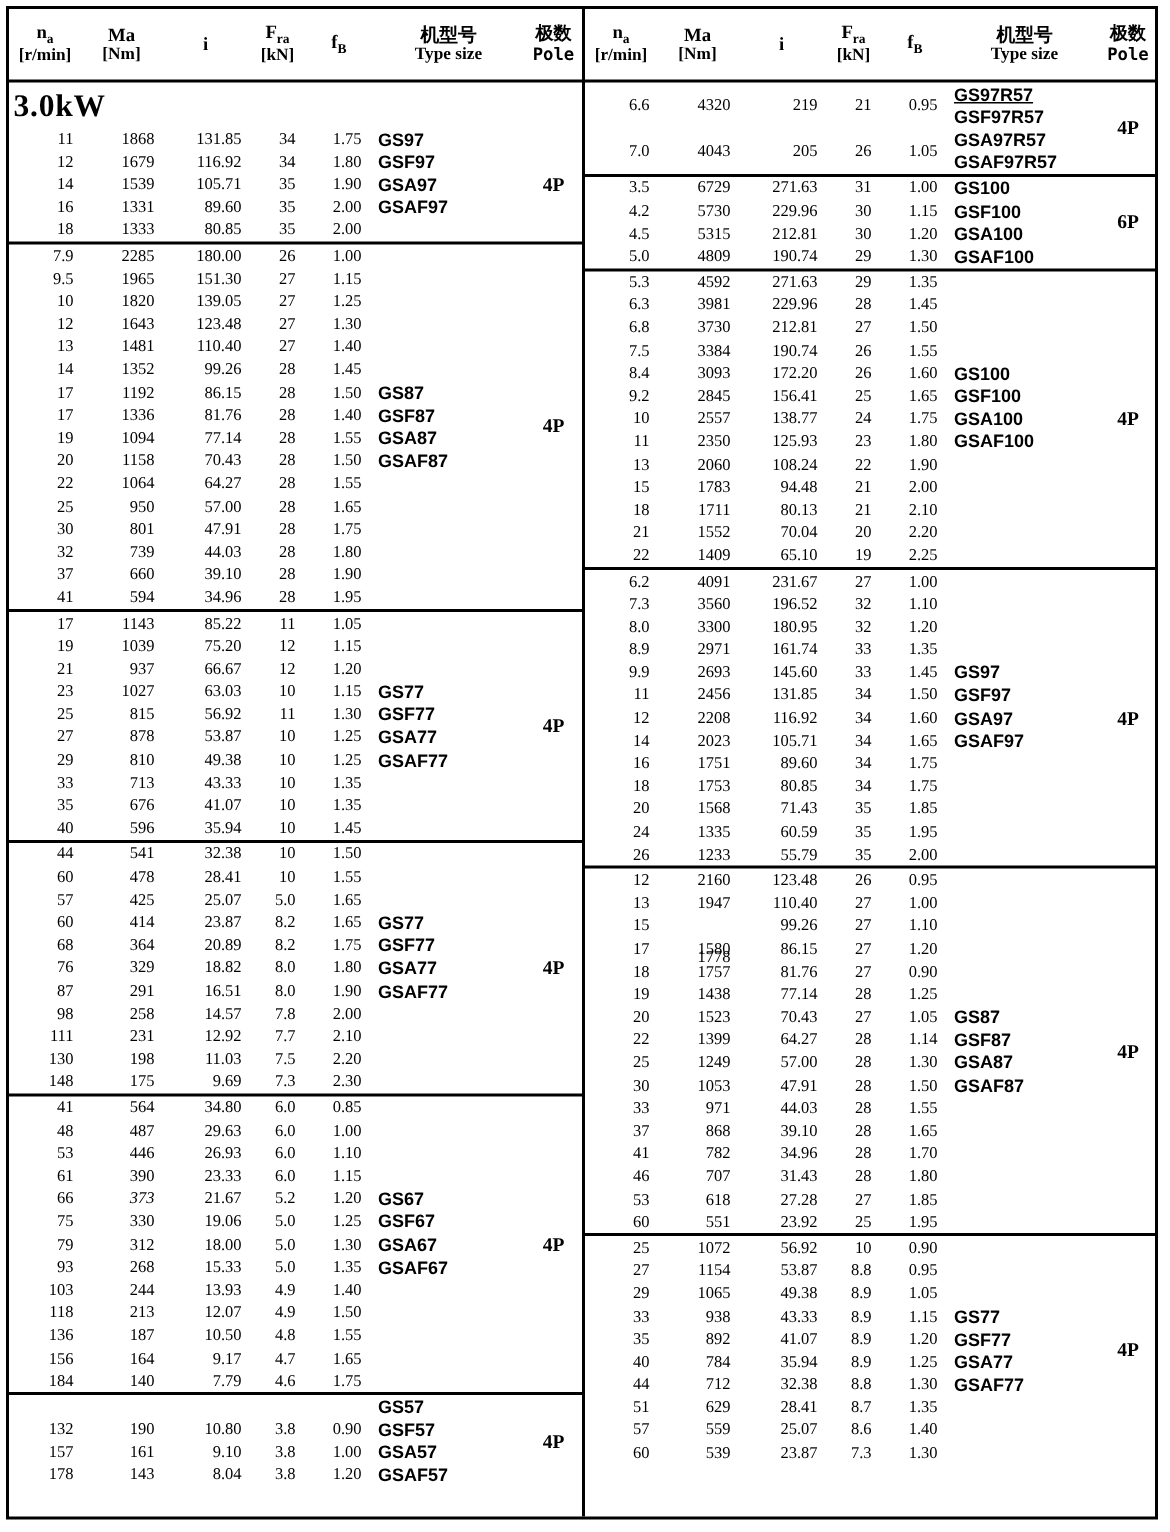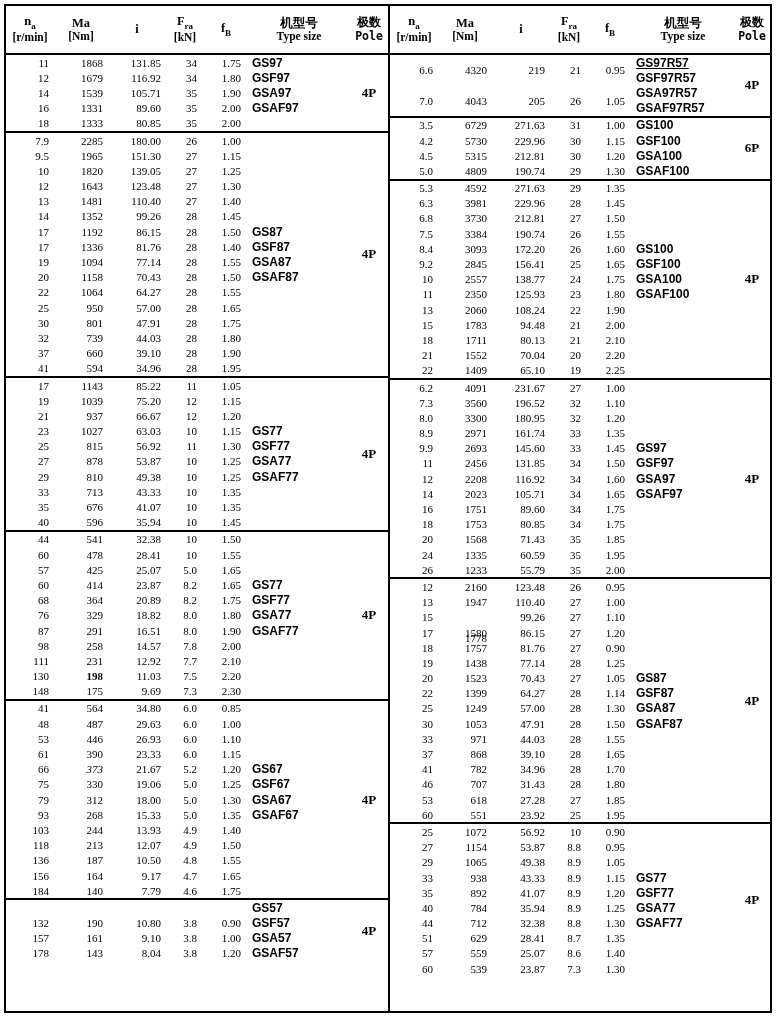--- a/index.html
+++ b/index.html
@@ -59,20 +59,21 @@
         </div>
         <div class="hcell">
           <span>机型号</span>
           <span class="unit">Type size</span>
         </div>
         <div class="hcell mono">
           <span>极数</span>
           <span class="unit">Pole</span>
         </div>
       </div>
+    <div class="p-title">3.0kW</div>
     <div class="blocks">
         <div class="block" style="grid-template-rows: repeat(5, var(--rh));">
           <div class="row"><div class="cell c-na" style="grid-area: 1 / 1 / span 1;">11</div><div class="cell c-ma" style="grid-area: 1 / 2 / span 1;">1868</div><div class="cell c-i" style="grid-area: 1 / 3 / span 1;">131.85</div><div class="cell c-fra" style="grid-area: 1 / 4 / span 1;">34</div><div class="cell c-fb" style="grid-area: 1 / 5 / span 1;">1.75</div></div>
           <div class="row"><div class="cell c-na" style="grid-area: 2 / 1 / span 1;">12</div><div class="cell c-ma" style="grid-area: 2 / 2 / span 1;">1679</div><div class="cell c-i" style="grid-area: 2 / 3 / span 1;">116.92</div><div class="cell c-fra" style="grid-area: 2 / 4 / span 1;">34</div><div class="cell c-fb" style="grid-area: 2 / 5 / span 1;">1.80</div></div>
           <div class="row"><div class="cell c-na" style="grid-area: 3 / 1 / span 1;">14</div><div class="cell c-ma" style="grid-area: 3 / 2 / span 1;">1539</div><div class="cell c-i" style="grid-area: 3 / 3 / span 1;">105.71</div><div class="cell c-fra" style="grid-area: 3 / 4 / span 1;">35</div><div class="cell c-fb" style="grid-area: 3 / 5 / span 1;">1.90</div></div>
           <div class="row"><div class="cell c-na" style="grid-area: 4 / 1 / span 1;">16</div><div class="cell c-ma" style="grid-area: 4 / 2 / span 1;">1331</div><div class="cell c-i" style="grid-area: 4 / 3 / span 1;">89.60</div><div class="cell c-fra" style="grid-area: 4 / 4 / span 1;">35</div><div class="cell c-fb" style="grid-area: 4 / 5 / span 1;">2.00</div></div>
           <div class="row"><div class="cell c-na" style="grid-area: 5 / 1 / span 1;">18</div><div class="cell c-ma" style="grid-area: 5 / 2 / span 1;">1333</div><div class="cell c-i" style="grid-area: 5 / 3 / span 1;">80.85</div><div class="cell c-fra" style="grid-area: 5 / 4 / span 1;">35</div><div class="cell c-fb" style="grid-area: 5 / 5 / span 1;">2.00</div></div>
           <div class="tcell" style="grid-area: 1 / 6;">GS97</div>
           <div class="tcell" style="grid-area: 2 / 6;">GSF97</div>
           <div class="tcell" style="grid-area: 3 / 6;">GSA97</div>
@@ -122,21 +123,21 @@
         <div class="block" style="grid-template-rows: repeat(11, var(--rh));">
           <div class="row"><div class="cell c-na" style="grid-area: 1 / 1 / span 1;">44</div><div class="cell c-ma" style="grid-area: 1 / 2 / span 1;">541</div><div class="cell c-i" style="grid-area: 1 / 3 / span 1;">32.38</div><div class="cell c-fra" style="grid-area: 1 / 4 / span 1;">10</div><div class="cell c-fb" style="grid-area: 1 / 5 / span 1;">1.50</div></div>
           <div class="row"><div class="cell c-na" style="grid-area: 2 / 1 / span 1;">60</div><div class="cell c-ma" style="grid-area: 2 / 2 / span 1;">478</div><div class="cell c-i" style="grid-area: 2 / 3 / span 1;">28.41</div><div class="cell c-fra" style="grid-area: 2 / 4 / span 1;">10</div><div class="cell c-fb" style="grid-area: 2 / 5 / span 1;">1.55</div></div>
           <div class="row"><div class="cell c-na" style="grid-area: 3 / 1 / span 1;">57</div><div class="cell c-ma" style="grid-area: 3 / 2 / span 1;">425</div><div class="cell c-i" style="grid-area: 3 / 3 / span 1;">25.07</div><div class="cell c-fra" style="grid-area: 3 / 4 / span 1;">5.0</div><div class="cell c-fb" style="grid-area: 3 / 5 / span 1;">1.65</div></div>
           <div class="row"><div class="cell c-na" style="grid-area: 4 / 1 / span 1;">60</div><div class="cell c-ma" style="grid-area: 4 / 2 / span 1;">414</div><div class="cell c-i" style="grid-area: 4 / 3 / span 1;">23.87</div><div class="cell c-fra" style="grid-area: 4 / 4 / span 1;">8.2</div><div class="cell c-fb" style="grid-area: 4 / 5 / span 1;">1.65</div></div>
           <div class="row"><div class="cell c-na" style="grid-area: 5 / 1 / span 1;">68</div><div class="cell c-ma" style="grid-area: 5 / 2 / span 1;">364</div><div class="cell c-i" style="grid-area: 5 / 3 / span 1;">20.89</div><div class="cell c-fra" style="grid-area: 5 / 4 / span 1;">8.2</div><div class="cell c-fb" style="grid-area: 5 / 5 / span 1;">1.75</div></div>
           <div class="row"><div class="cell c-na" style="grid-area: 6 / 1 / span 1;">76</div><div class="cell c-ma" style="grid-area: 6 / 2 / span 1;">329</div><div class="cell c-i" style="grid-area: 6 / 3 / span 1;">18.82</div><div class="cell c-fra" style="grid-area: 6 / 4 / span 1;">8.0</div><div class="cell c-fb" style="grid-area: 6 / 5 / span 1;">1.80</div></div>
           <div class="row"><div class="cell c-na" style="grid-area: 7 / 1 / span 1;">87</div><div class="cell c-ma" style="grid-area: 7 / 2 / span 1;">291</div><div class="cell c-i" style="grid-area: 7 / 3 / span 1;">16.51</div><div class="cell c-fra" style="grid-area: 7 / 4 / span 1;">8.0</div><div class="cell c-fb" style="grid-area: 7 / 5 / span 1;">1.90</div></div>
           <div class="row"><div class="cell c-na" style="grid-area: 8 / 1 / span 1;">98</div><div class="cell c-ma" style="grid-area: 8 / 2 / span 1;">258</div><div class="cell c-i" style="grid-area: 8 / 3 / span 1;">14.57</div><div class="cell c-fra" style="grid-area: 8 / 4 / span 1;">7.8</div><div class="cell c-fb" style="grid-area: 8 / 5 / span 1;">2.00</div></div>
           <div class="row"><div class="cell c-na" style="grid-area: 9 / 1 / span 1;">111</div><div class="cell c-ma" style="grid-area: 9 / 2 / span 1;">231</div><div class="cell c-i" style="grid-area: 9 / 3 / span 1;">12.92</div><div class="cell c-fra" style="grid-area: 9 / 4 / span 1;">7.7</div><div class="cell c-fb" style="grid-area: 9 / 5 / span 1;">2.10</div></div>
-          <div class="row"><div class="cell c-na" style="grid-area: 10 / 1 / span 1;">130</div><div class="cell c-ma" style="grid-area: 10 / 2 / span 1; font-weight: bold;">198</div><div class="cell c-i" style="grid-area: 10 / 3 / span 1;">11.03</div><div class="cell c-fra" style="grid-area: 10 / 4 / span 1;">7.5</div><div class="cell c-fb" style="grid-area: 10 / 5 / span 1;">2.20</div></div>
+          <div class="row"><div class="cell c-na" style="grid-area: 10 / 1 / span 1;">130</div><div class="cell c-ma" style="grid-area: 10 / 2 / span 1;">198</div><div class="cell c-i" style="grid-area: 10 / 3 / span 1;">11.03</div><div class="cell c-fra" style="grid-area: 10 / 4 / span 1;">7.5</div><div class="cell c-fb" style="grid-area: 10 / 5 / span 1;">2.20</div></div>
           <div class="row"><div class="cell c-na" style="grid-area: 11 / 1 / span 1;">148</div><div class="cell c-ma" style="grid-area: 11 / 2 / span 1;">175</div><div class="cell c-i" style="grid-area: 11 / 3 / span 1;">9.69</div><div class="cell c-fra" style="grid-area: 11 / 4 / span 1;">7.3</div><div class="cell c-fb" style="grid-area: 11 / 5 / span 1;">2.30</div></div>
           <div class="tcell" style="grid-area: 4 / 6;">GS77</div>
           <div class="tcell" style="grid-area: 5 / 6;">GSF77</div>
           <div class="tcell" style="grid-area: 6 / 6;">GSA77</div>
           <div class="tcell" style="grid-area: 7 / 6;">GSAF77</div>
           <div class="pcell" style="grid-area: 1 / 7 / 12;">4P</div>
         </div>
         <div class="block" style="grid-template-rows: repeat(13, var(--rh));">
           <div class="row"><div class="cell c-na" style="grid-area: 1 / 1 / span 1;">41</div><div class="cell c-ma" style="grid-area: 1 / 2 / span 1;">564</div><div class="cell c-i" style="grid-area: 1 / 3 / span 1;">34.80</div><div class="cell c-fra" style="grid-area: 1 / 4 / span 1;">6.0</div><div class="cell c-fb" style="grid-area: 1 / 5 / span 1;">0.85</div></div>
           <div class="row"><div class="cell c-na" style="grid-area: 2 / 1 / span 1;">48</div><div class="cell c-ma" style="grid-area: 2 / 2 / span 1;">487</div><div class="cell c-i" style="grid-area: 2 / 3 / span 1;">29.63</div><div class="cell c-fra" style="grid-area: 2 / 4 / span 1;">6.0</div><div class="cell c-fb" style="grid-area: 2 / 5 / span 1;">1.00</div></div>

